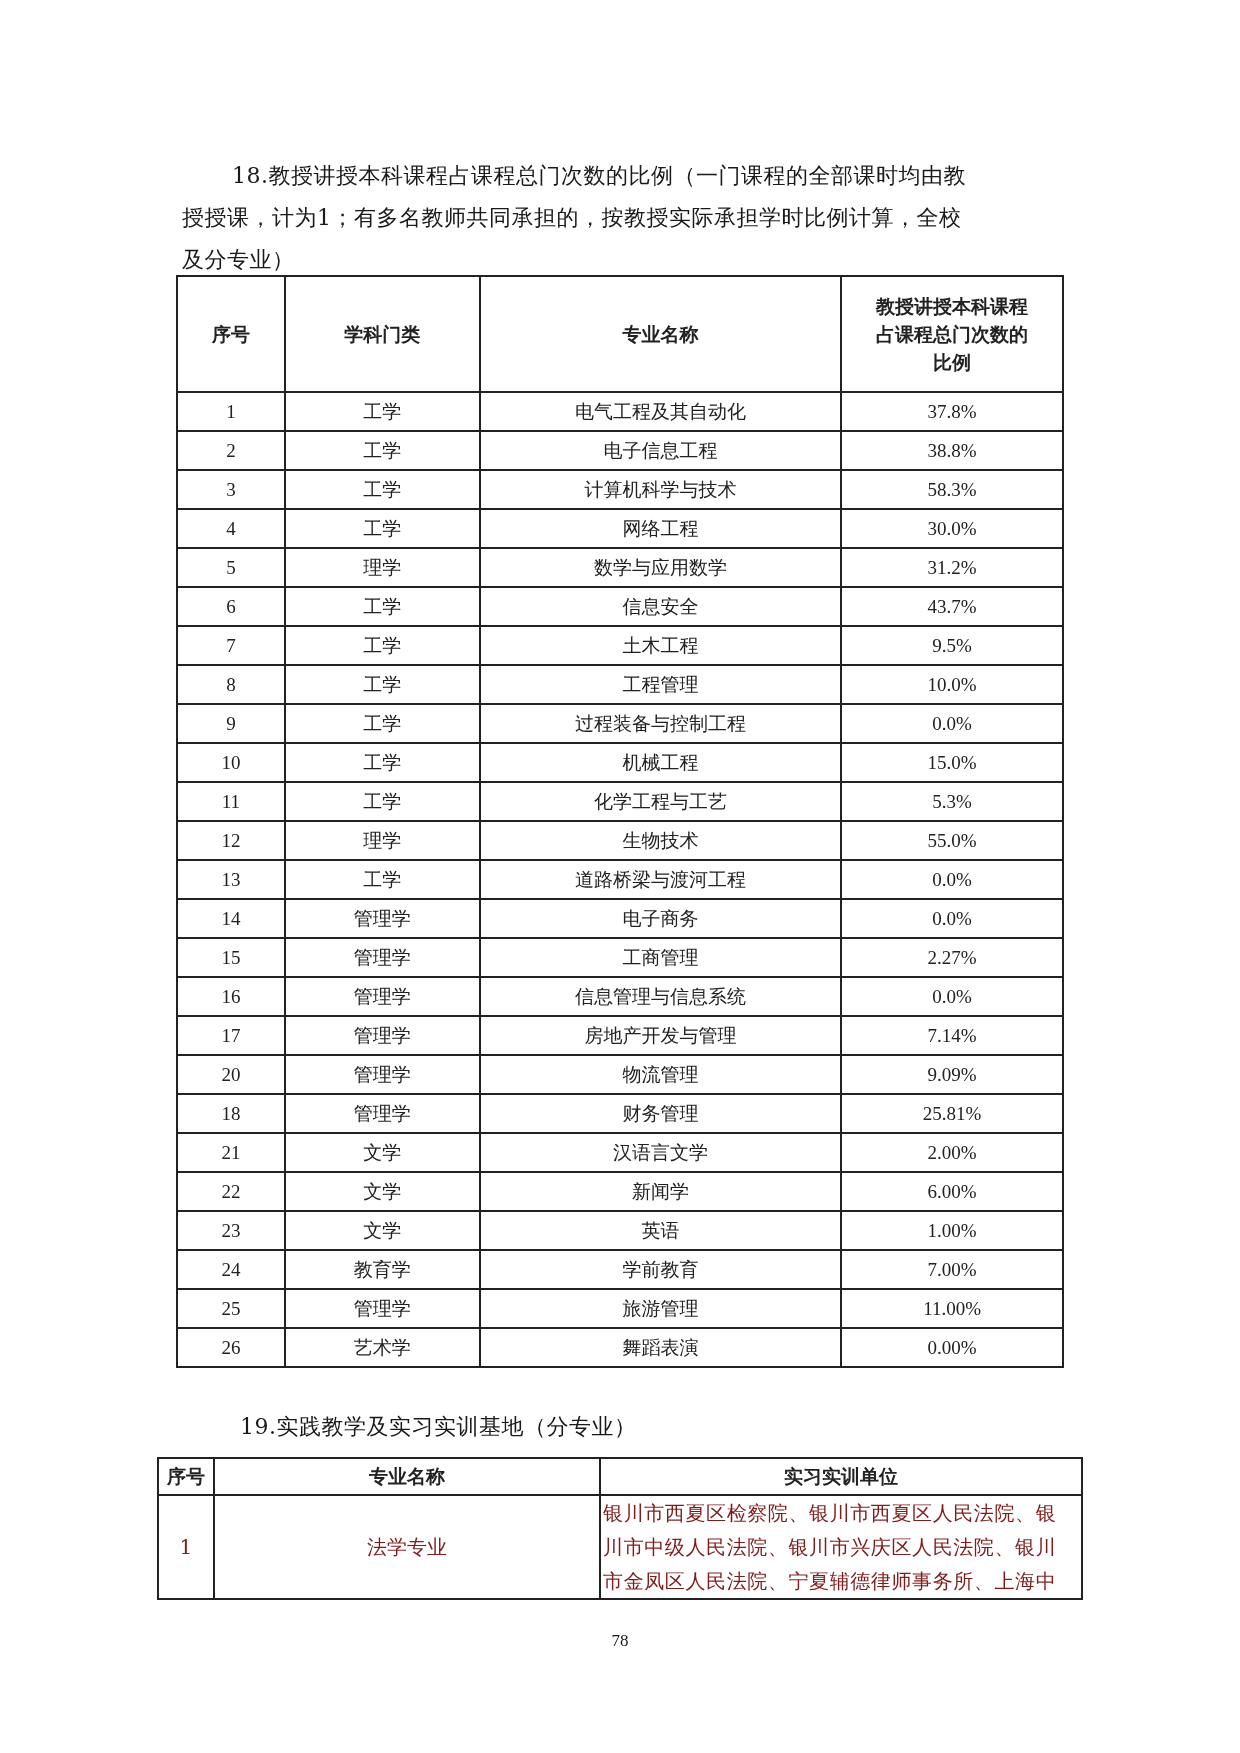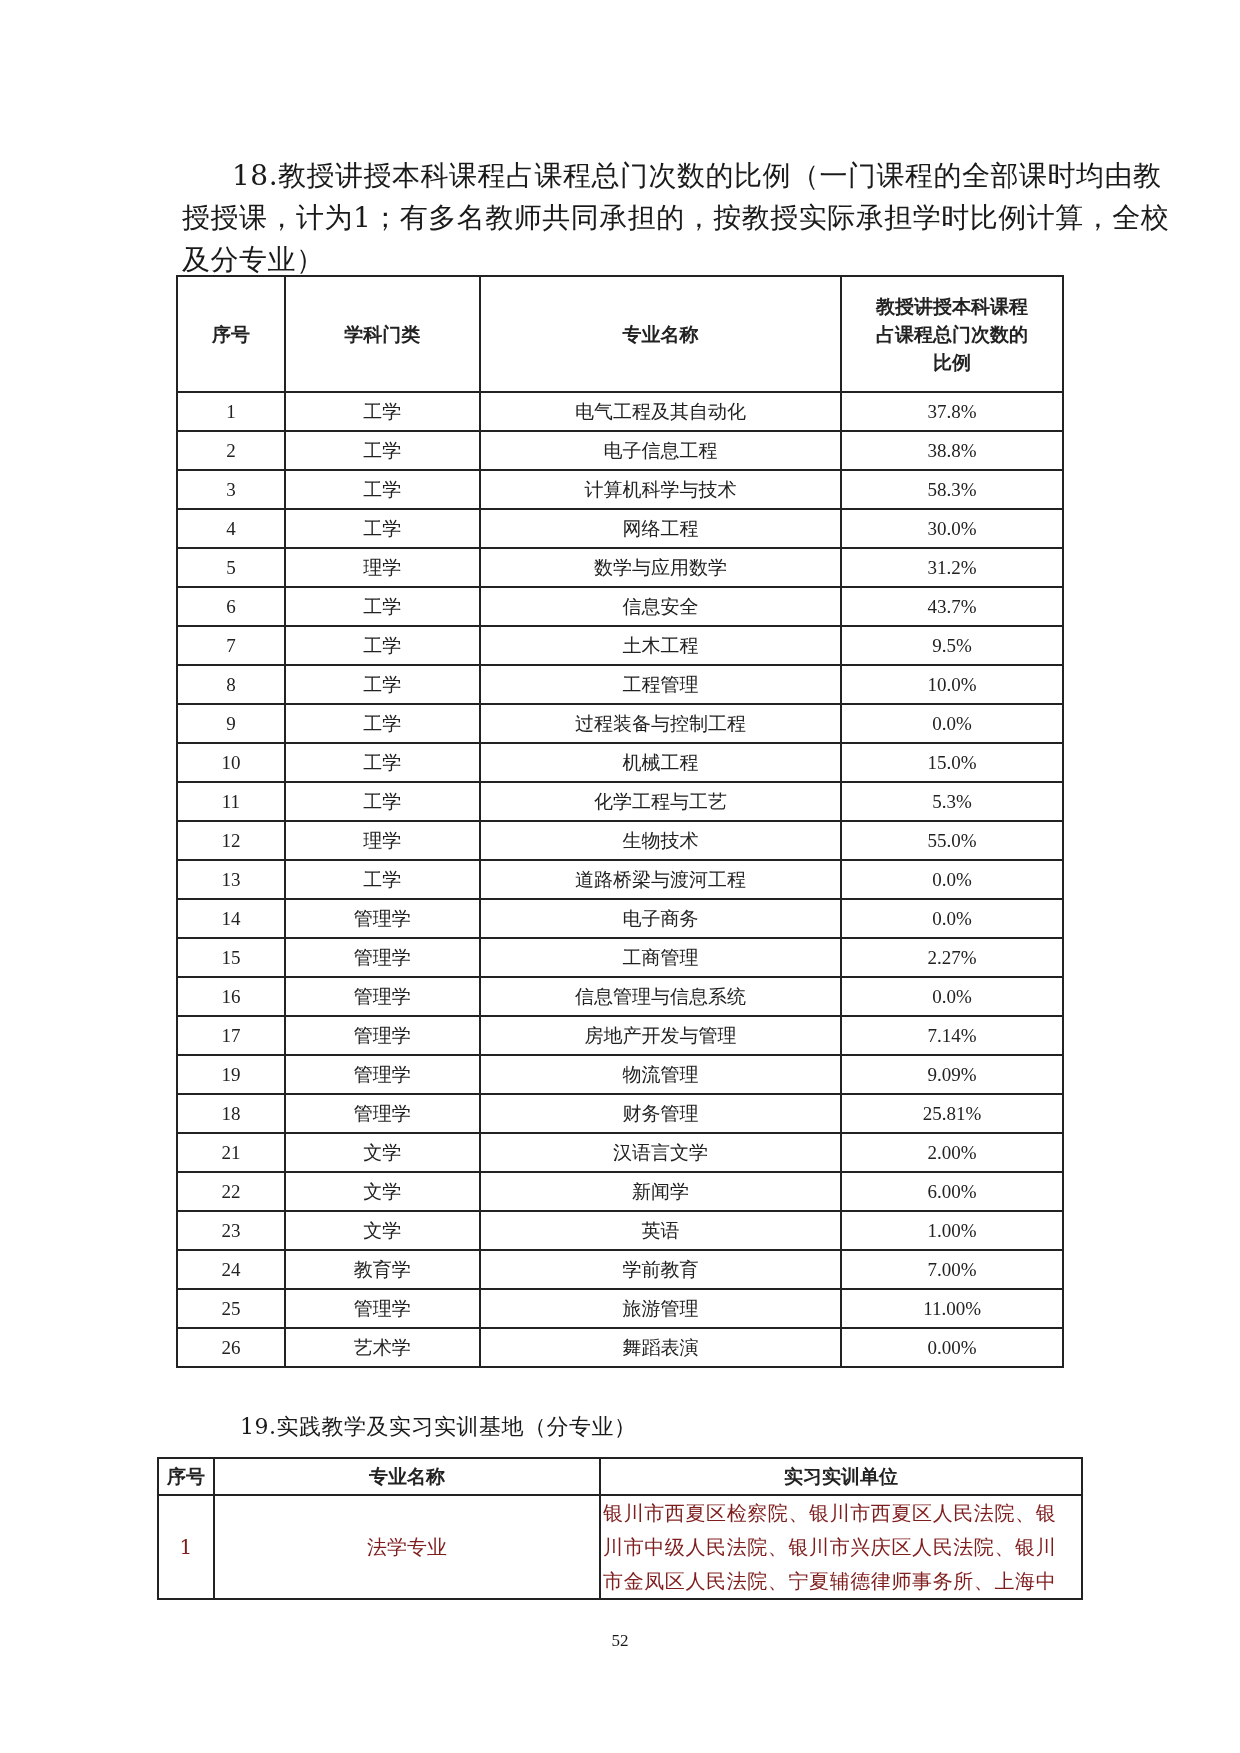--- a/index.html
+++ b/index.html
@@ -1,18 +1,18 @@
 <!DOCTYPE html>
 <html><head>
 <meta charset="utf-8">
 <style>
   html, body { margin: 0; padding: 0; background: #ffffff; }
   body { width: 1240px; height: 1753px; position: relative; overflow: hidden;
          font-family: "DejaVu Serif", "Liberation Serif", serif; color: #1a1a1a; }
-  .para { position: absolute; font-size: 28px; line-height: 42px; letter-spacing: 0.5px; }
+  .para { position: absolute; font-size: 22px; line-height: 42px; letter-spacing: 0.5px; }
   #p18 { left: 188px; top: 155px; width: 880px; text-indent: 52px; }
   #p18 .line { display: block; white-space: nowrap; }
   table { border-collapse: collapse; position: absolute; }
   td, th { border: 2px solid #222; text-align: center; vertical-align: middle; padding: 0; }
   #t18 { left: 176px; top: 275px; width: 888px; }
   #t18 th { font-family: "DejaVu Sans", "Liberation Sans", sans-serif; font-weight: bold;
             font-size: 19px; line-height: 28px; height: 114px; color: #222; margin-left: 44px; }
   #t18 td { font-size: 19px; height: 37px; color: #222; }
   #t18 td.num { font-family: "Liberation Serif", "DejaVu Serif", serif; font-size: 19px; }
   #p19 { left: 240px; top: 1407px; font-size: 22px; line-height: 40px; white-space: nowrap; }
@@ -149,21 +149,21 @@
         <td>信息管理与信息系统</td>
         <td class="num">0.0%</td>
       </tr>
       <tr>
         <td class="num">17</td>
         <td>管理学</td>
         <td>房地产开发与管理</td>
         <td class="num">7.14%</td>
       </tr>
       <tr>
-        <td class="num">19</td>
+        <td class="num">20</td>
         <td>管理学</td>
         <td>物流管理</td>
         <td class="num">9.09%</td>
       </tr>
       <tr>
         <td class="num">18</td>
         <td>管理学</td>
         <td>财务管理</td>
         <td class="num">25.81%</td>
       </tr>
@@ -227,13 +227,13 @@
       <td>法学专业</td>
       <td class="units">
         <div>银川市西夏区检察院、银川市西夏区人民法院、银</div>
         <div>川市中级人民法院、银川市兴庆区人民法院、银川</div>
         <div>市金凤区人民法院、宁夏辅德律师事务所、上海中</div>
       </td>
     </tr>
   </tbody>
 </table>
 
-<div id="page-num">52</div>
+<div id="page-num">78</div>
 
 </body></html>

